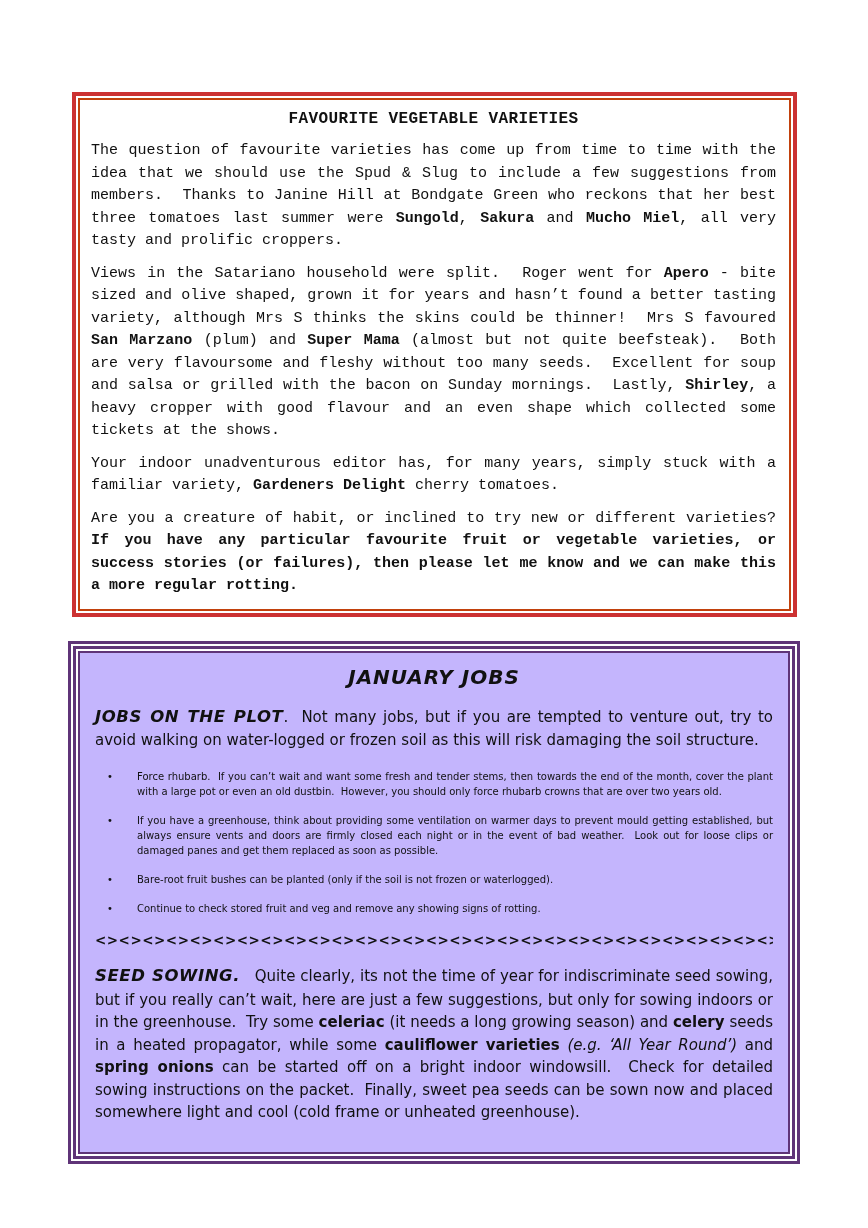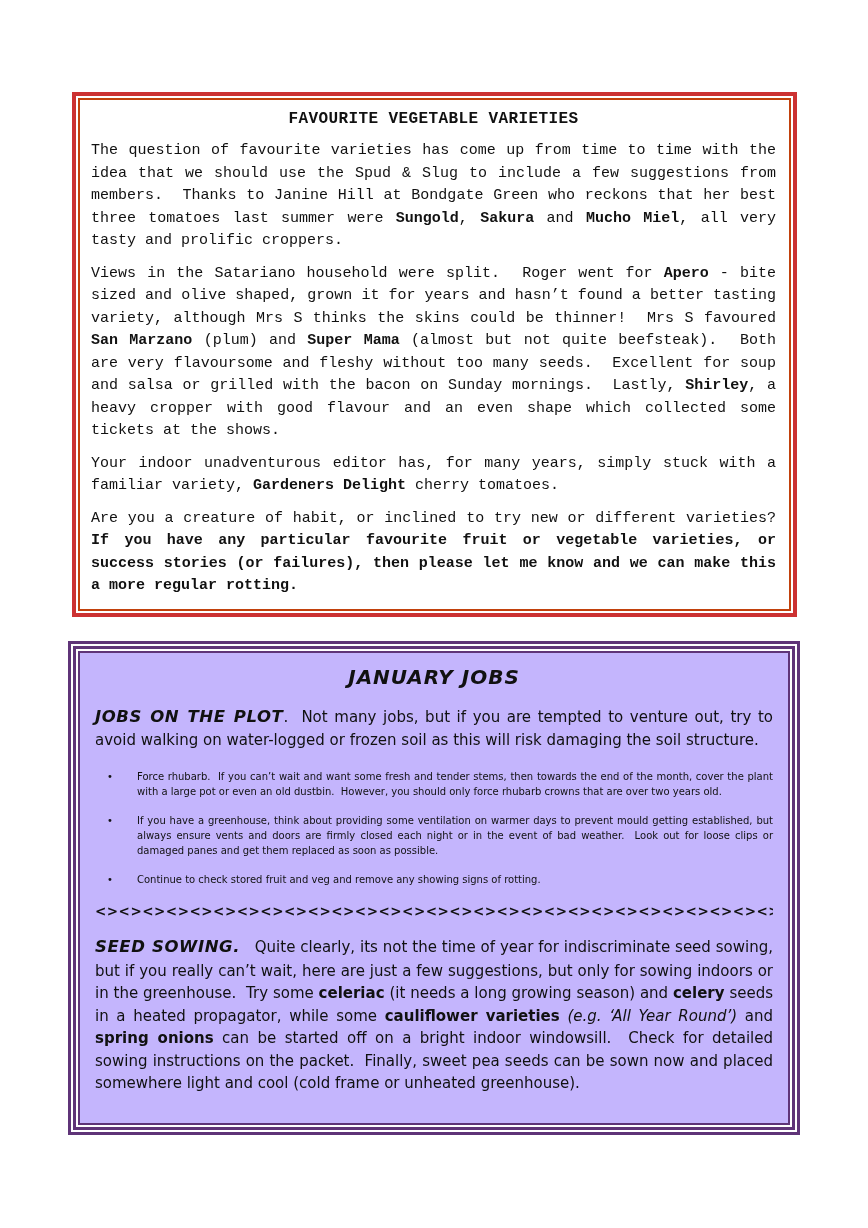--- a/index.html
+++ b/index.html
@@ -120,20 +120,21 @@
   </section>
 
   <section class="purple-outer">
     <div class="purple-mid">
       <div class="purple-inner">
         <h2 class="box2-title">JANUARY JOBS</h2>
         <p class="para jobs-intro"><span class="b i hd">JOBS ON THE PLOT</span><span>.  Not many jobs, but if you are tempted to venture out, try to avoid walking on water-logged or frozen soil as this will risk damaging the soil structure.</span></p>
         <div class="bullets">
             <p class="bullet"><span>Force rhubarb.  If you can’t wait and want some fresh and tender stems, then towards the end of the month, cover the plant with a large pot or even an old dustbin.  However, you should only force rhubarb crowns that are over two years old.</span></p>
             <p class="bullet"><span>If you have a greenhouse, think about providing some ventilation on warmer days to prevent mould getting established, but always ensure vents and doors are firmly closed each night or in the event of bad weather.  Look out for loose clips or damaged panes and get them replaced as soon as possible.</span></p>
+            <p class="bullet"><span>Bare-root fruit bushes can be planted (only if the soil is not frozen or waterlogged).</span></p>
             <p class="bullet"><span>Continue to check stored fruit and veg and remove any showing signs of rotting.</span></p>
           </div>
         <div class="divider">&lt;&gt;&lt;&gt;&lt;&gt;&lt;&gt;&lt;&gt;&lt;&gt;&lt;&gt;&lt;&gt;&lt;&gt;&lt;&gt;&lt;&gt;&lt;&gt;&lt;&gt;&lt;&gt;&lt;&gt;&lt;&gt;&lt;&gt;&lt;&gt;&lt;&gt;&lt;&gt;&lt;&gt;&lt;&gt;&lt;&gt;&lt;&gt;&lt;&gt;&lt;&gt;&lt;&gt;&lt;&gt;&lt;&gt;&lt;&gt;&lt;&gt;&lt;&gt;&lt;&gt;&lt;&gt;&lt;&gt;&lt;&gt;&lt;&gt;&lt;&gt;&lt;&gt;&lt;&gt;&lt;&gt;&lt;&gt;&lt;&gt;</div>
         <p class="para seed-sowing"><span class="b i hd">SEED SOWING.</span><span>   Quite clearly, its not the time of year for indiscriminate seed sowing, but if you really can’t wait, here are just a few suggestions, but only for sowing indoors or in the greenhouse.  Try some </span><span class="b">celeriac</span><span> (it needs a long growing season) and </span><span class="b">celery</span><span> seeds in a heated propagator, while some </span><span class="b">cauliflower varieties</span><span> </span><span class="i">(e.g. ‘All Year Round’)</span><span> and </span><span class="b">spring onions</span><span> can be started off on a bright indoor windowsill.  Check for detailed sowing instructions on the packet.  Finally, sweet pea seeds can be sown now and placed somewhere light and cool (cold frame or unheated greenhouse).</span></p>
       </div>
     </div>
   </section>
 
 </div>
 

